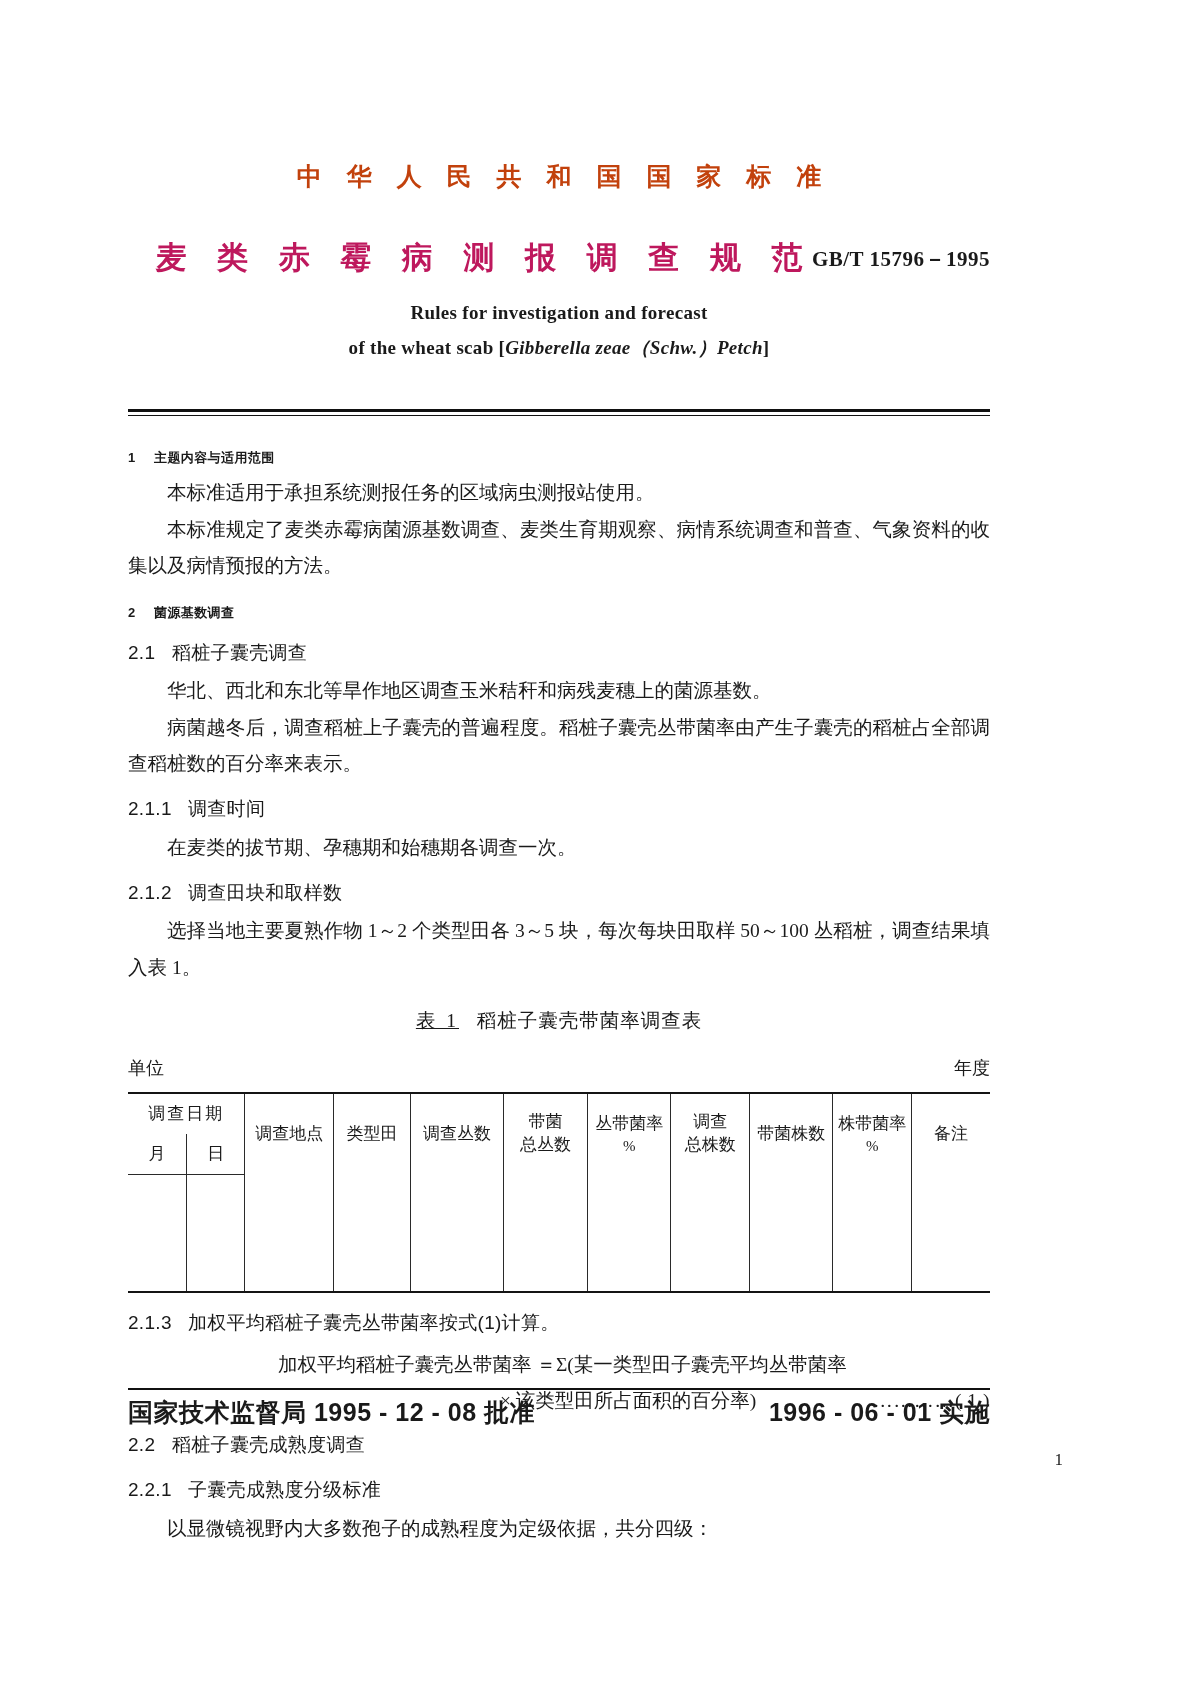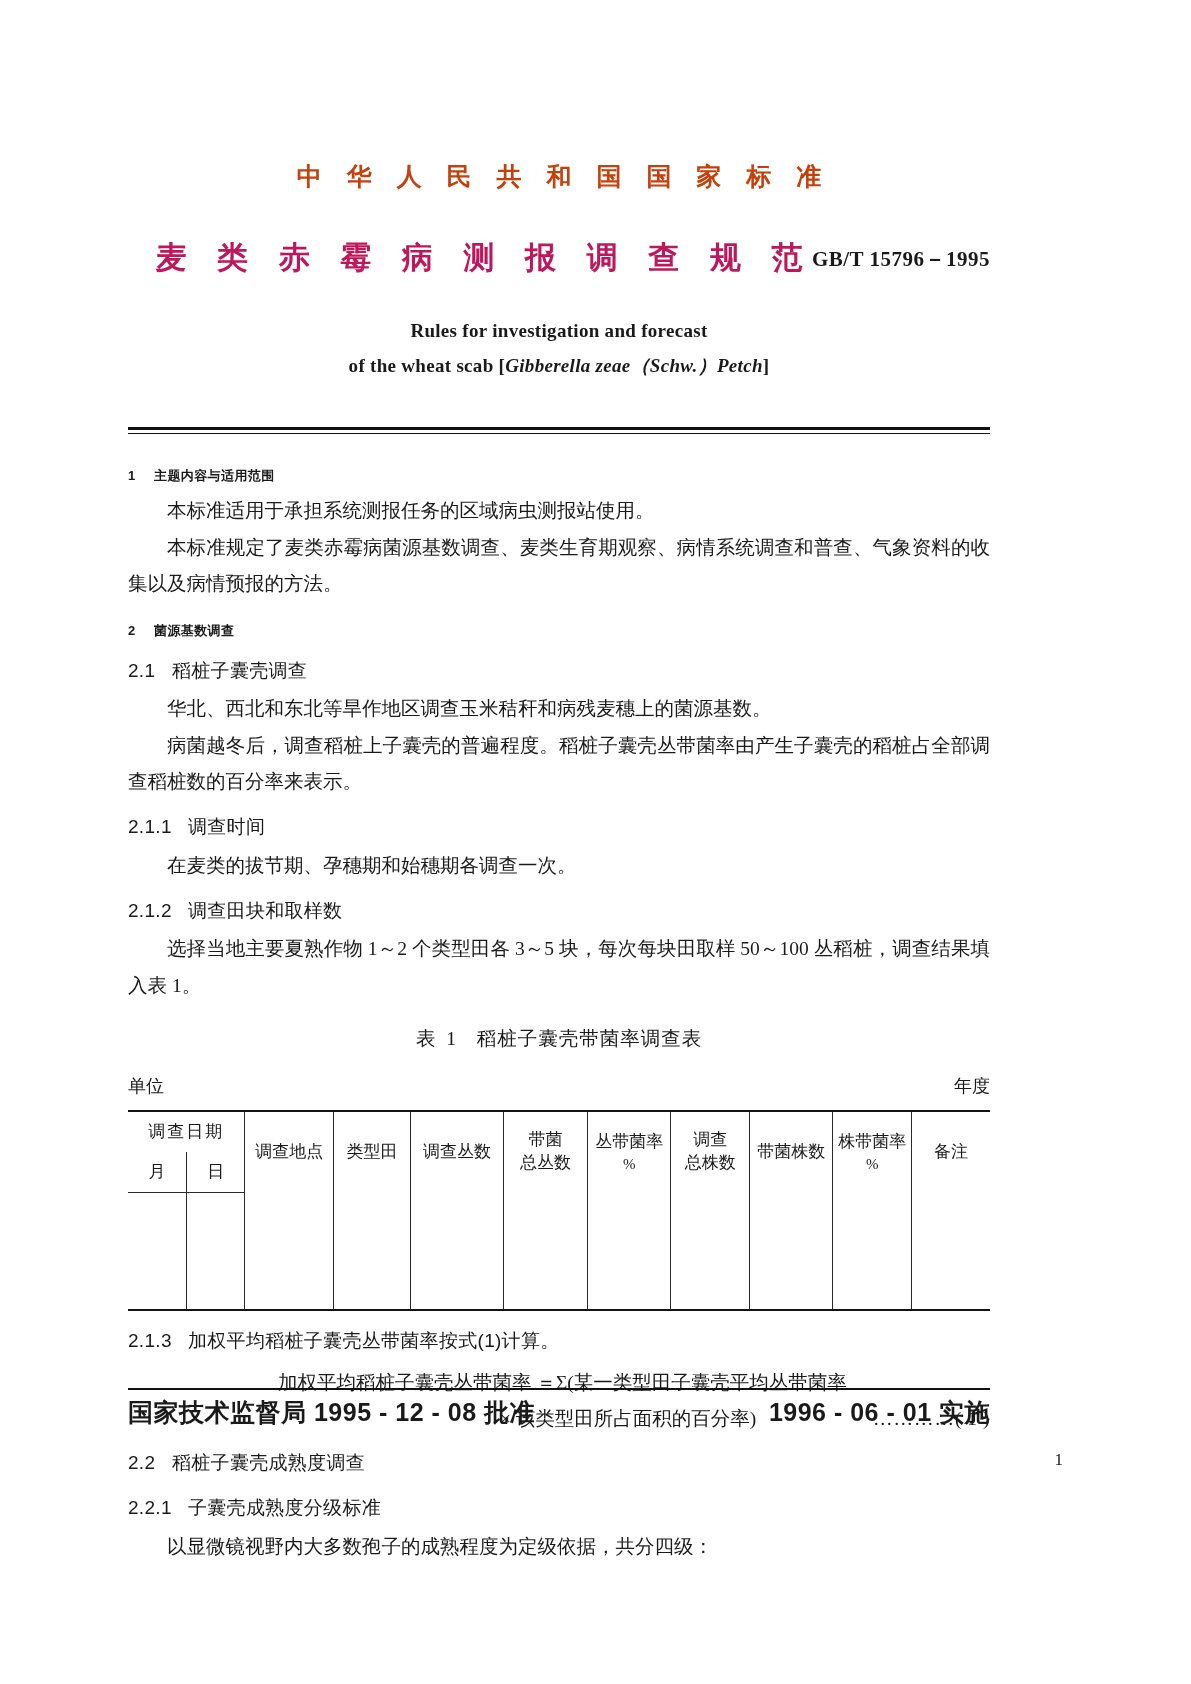--- a/index.html
+++ b/index.html
@@ -59,21 +59,21 @@
     position: absolute;
     right: 0;
     top: 8px;
     font-family: "Liberation Serif", "DejaVu Serif", serif;
     font-size: 21px;
     font-weight: 700;
     letter-spacing: 0.5px;
     white-space: nowrap;
   }
   .en-title {
-    margin-top: 30px;
+    margin-top: 12px;
     font-family: "Liberation Serif", "DejaVu Serif", serif;
     font-size: 19px;
     font-weight: 700;
     line-height: 1.85;
     letter-spacing: 0.3px;
   }
   .en-title .ital {
     font-style: italic;
   }
 
@@ -130,20 +130,21 @@
 
   
   .tbl-caption {
     text-align: center;
     font-size: 19.5px;
     margin-top: 16px;
     letter-spacing: 1px;
   }
   .tbl-caption .capnum {
     letter-spacing: 3px;
+    text-decoration: underline;
   }
   .tbl-meta {
     display: flex;
     justify-content: space-between;
     font-size: 18px;
     margin-top: 12px;
     margin-bottom: 6px;
   }
   table.survey {
     width: 100%;

